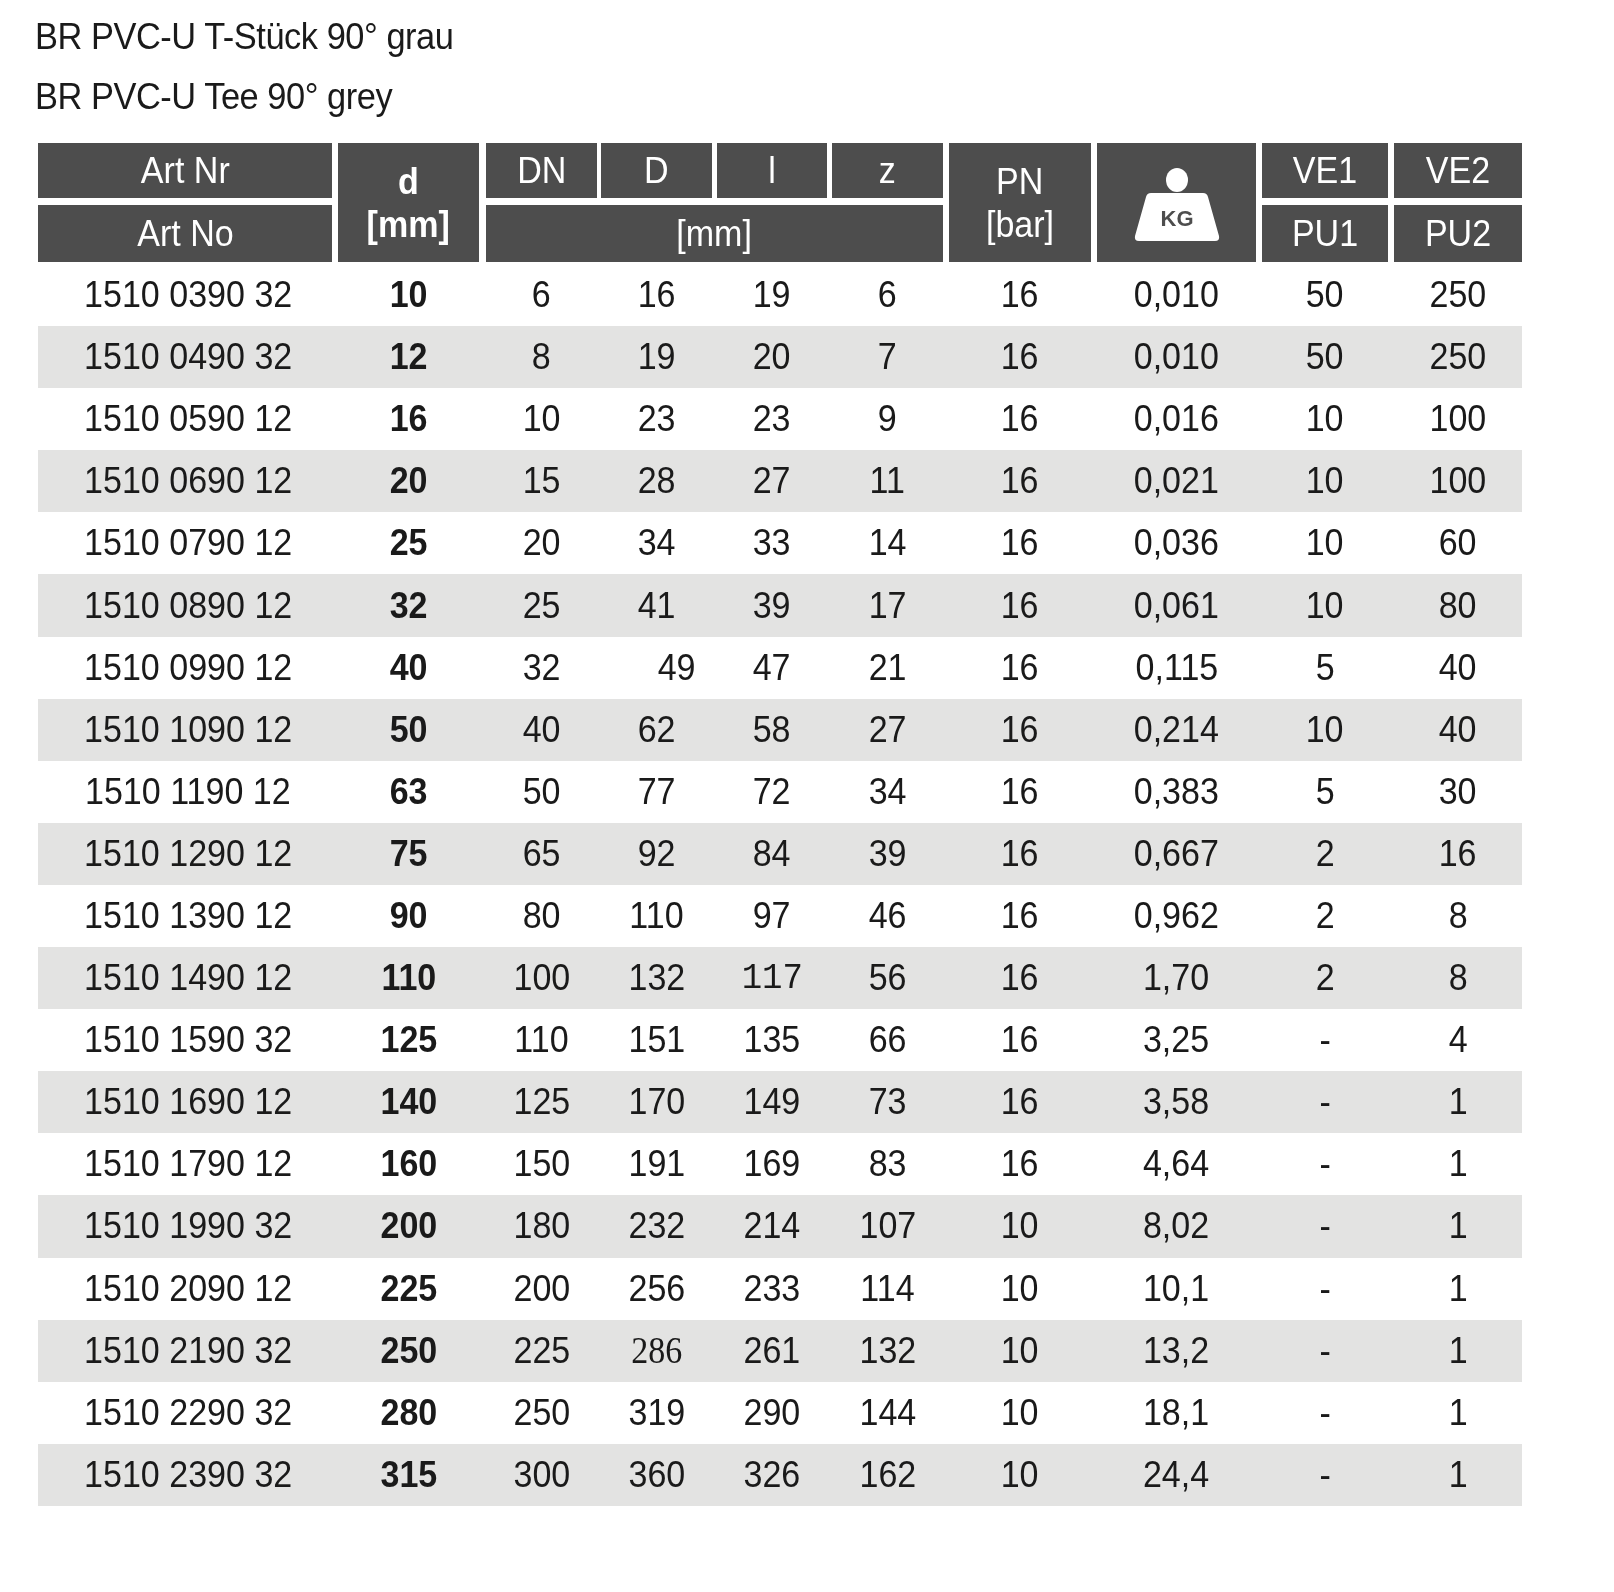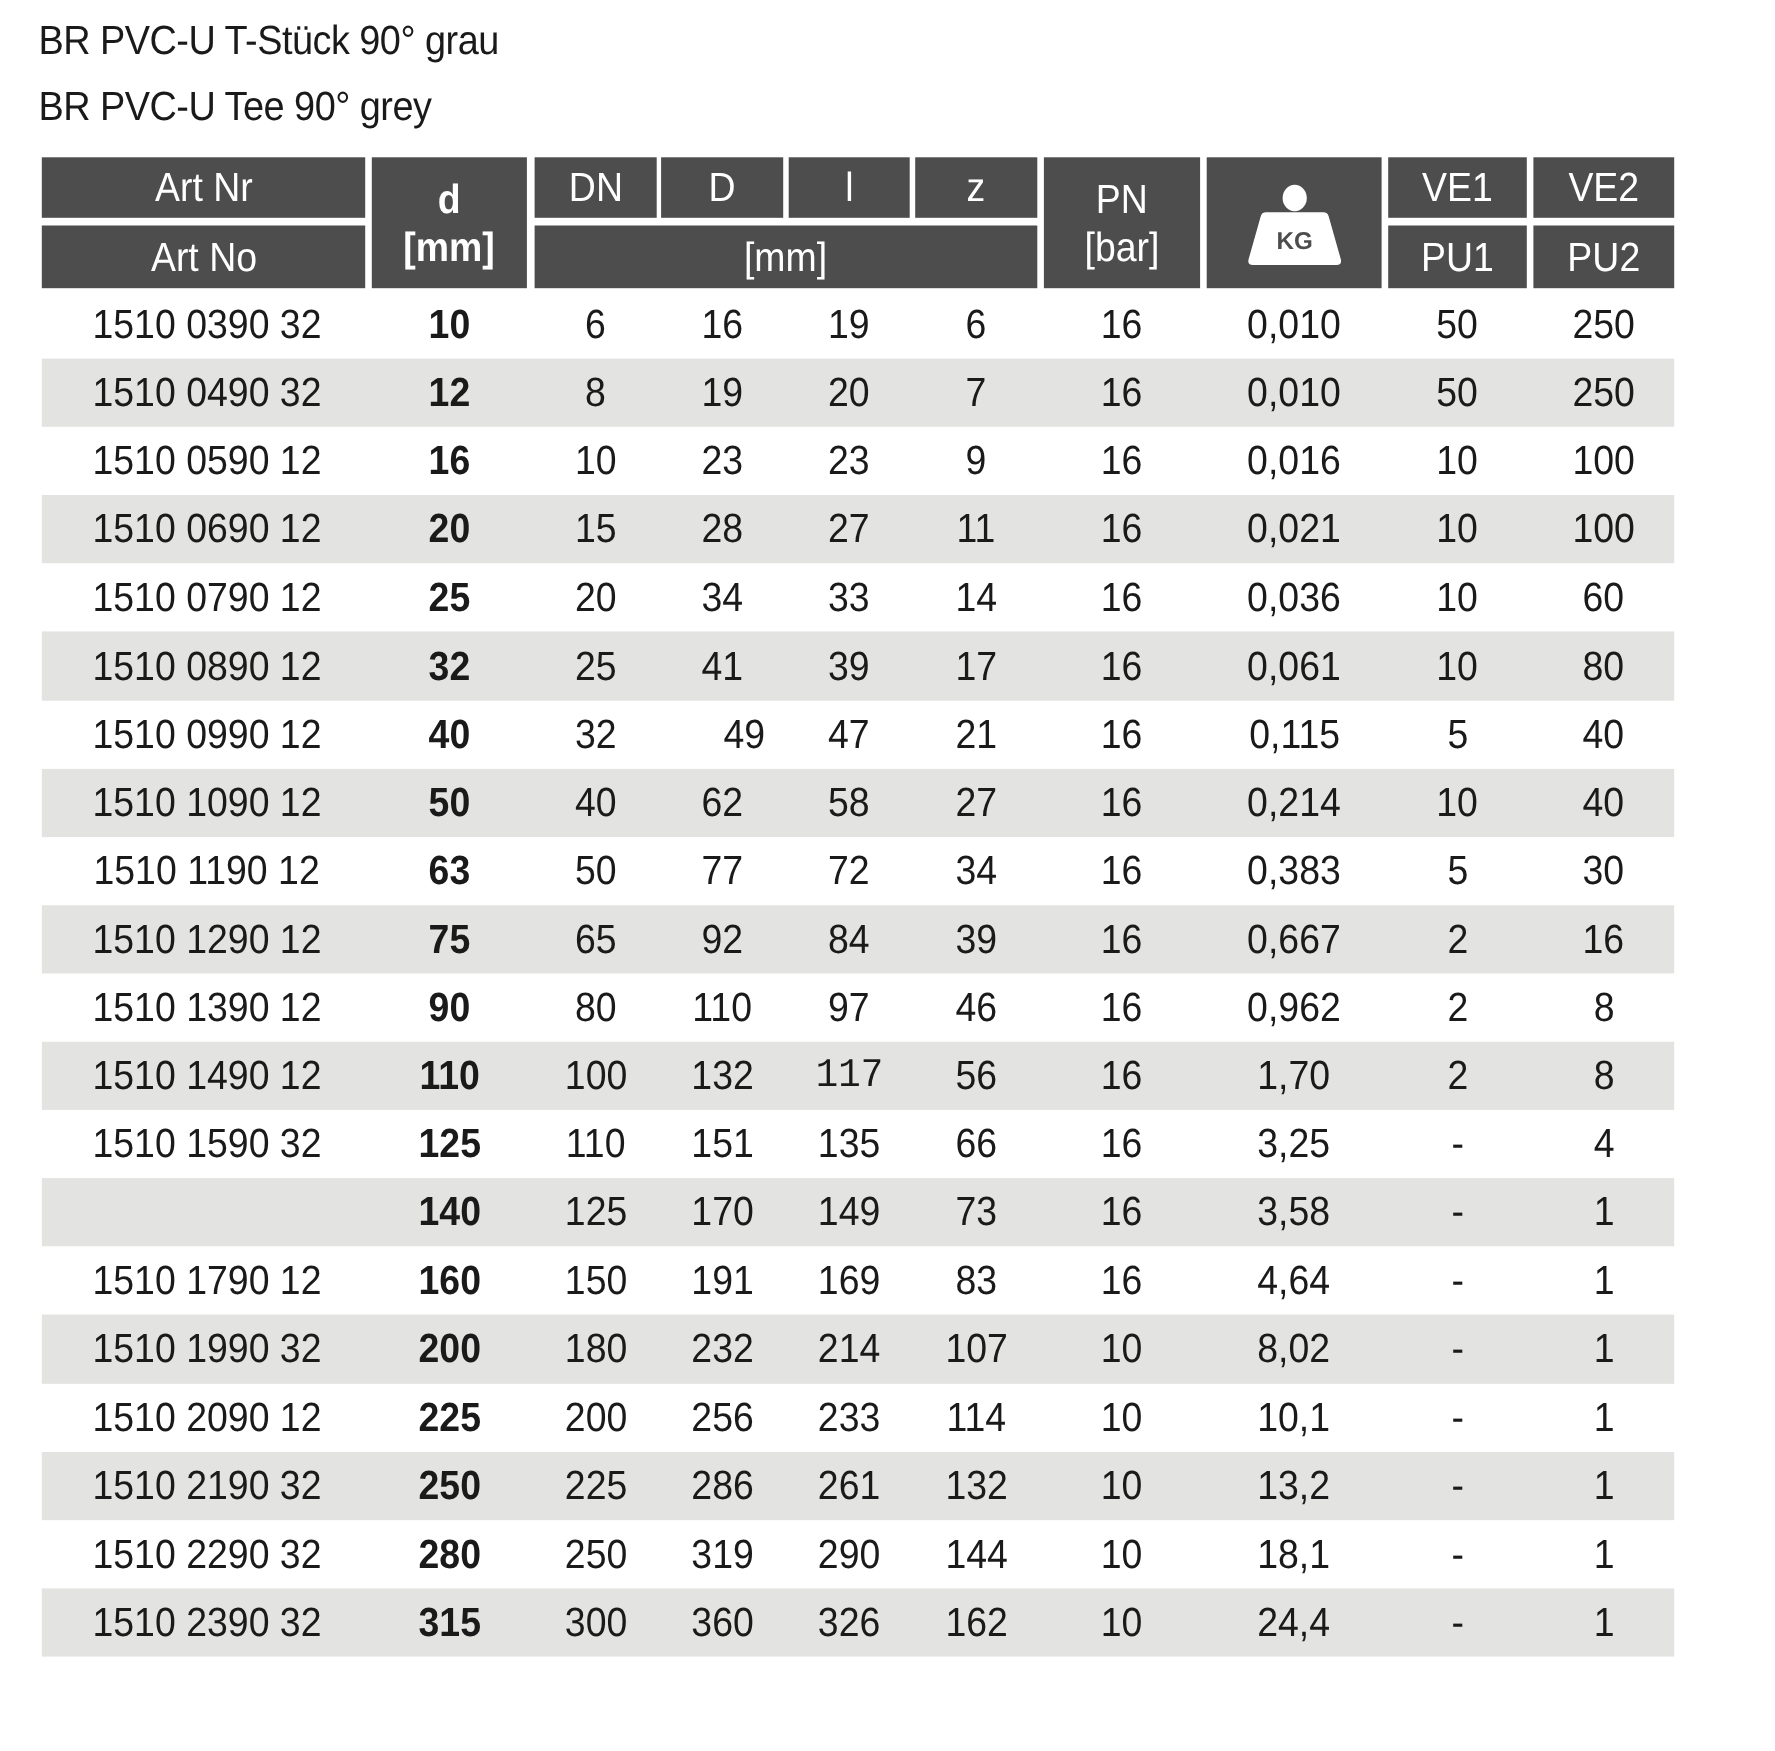--- a/index.html
+++ b/index.html
@@ -495,20 +495,23 @@
           <span>3,25</span>
         </div>
       <div class="cell" style="left:1224px;width:126px;">
           <span>-</span>
         </div>
       <div class="cell" style="left:1356px;width:128px;">
           <span>4</span>
         </div>
     </div>
     <div class="row alt">
+      <div class="cell" style="left:0;width:300px;">
+          <span>1510 1690 12</span>
+        </div>
       <div class="cell b" style="left:300px;width:141px;text-align:right;">
           <span>140</span>
         </div>
       <div class="cell" style="left:448px;width:111px;">
           <span>125</span>
         </div>
       <div class="cell" style="left:563px;width:111px;">
           <span>170</span>
         </div>
       <div class="cell" style="left:679px;width:110px;">
@@ -629,21 +632,21 @@
     <div class="row alt">
       <div class="cell" style="left:0;width:300px;">
           <span>1510 2190 32</span>
         </div>
       <div class="cell b" style="left:300px;width:141px;">
           <span>250</span>
         </div>
       <div class="cell" style="left:448px;width:111px;">
           <span>225</span>
         </div>
-      <div class="cell" style="left:563px;width:111px;">
+      <div class="cell" style="left:563px;width:111px;font-family:Liberation Serif, serif;">
           <span>286</span>
         </div>
       <div class="cell" style="left:679px;width:110px;">
           <span>261</span>
         </div>
       <div class="cell" style="left:794px;width:111px;">
           <span>132</span>
         </div>
       <div class="cell" style="left:911px;width:142px;">
           <span>10</span>

